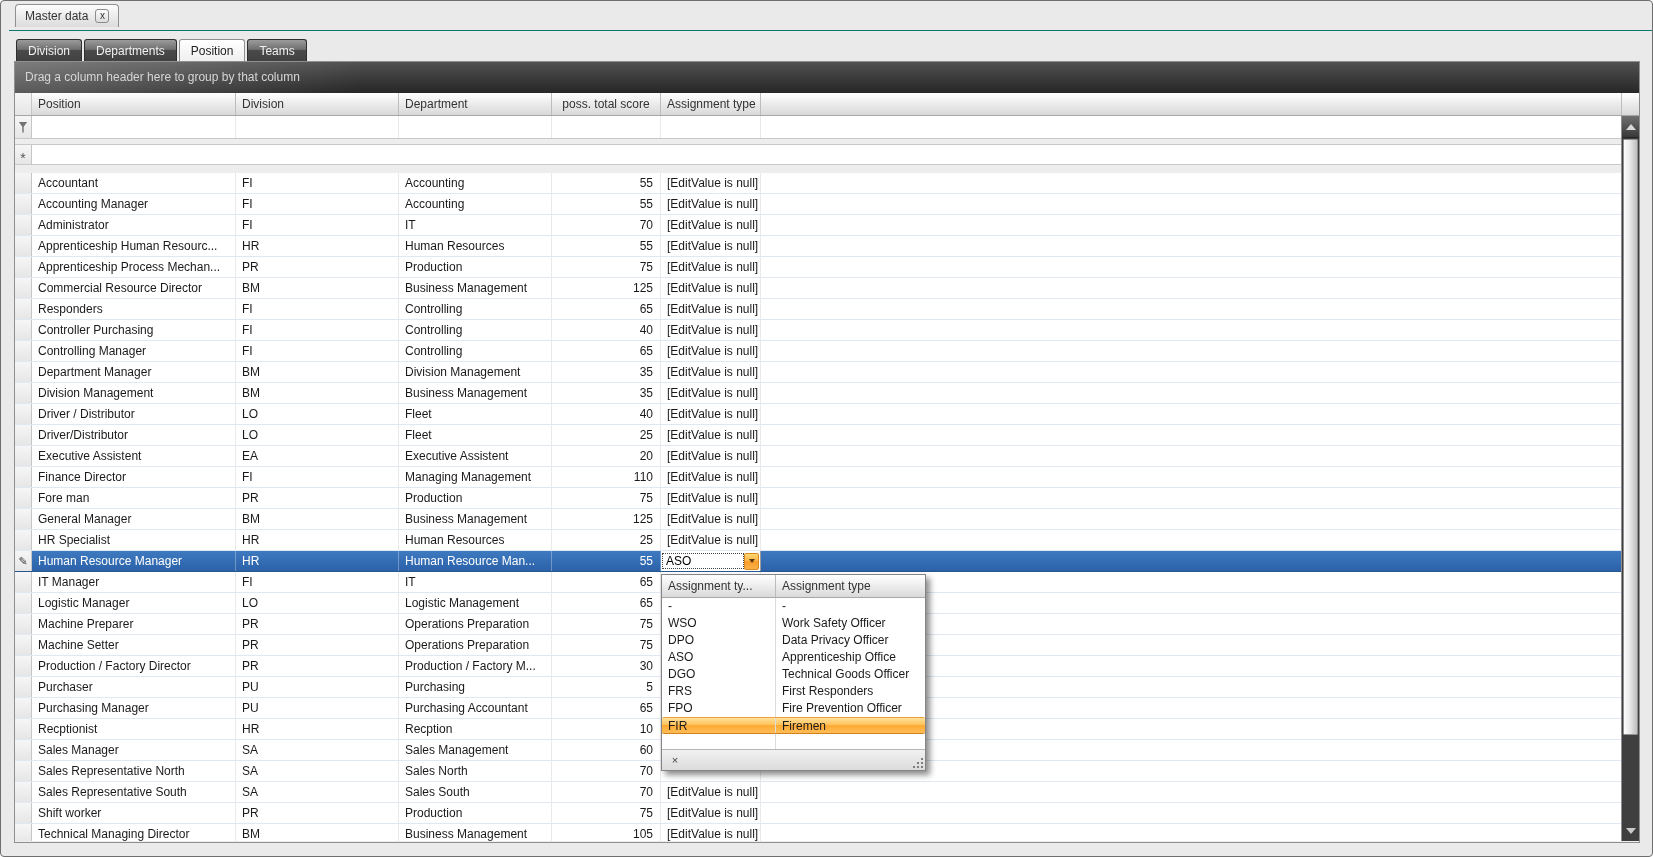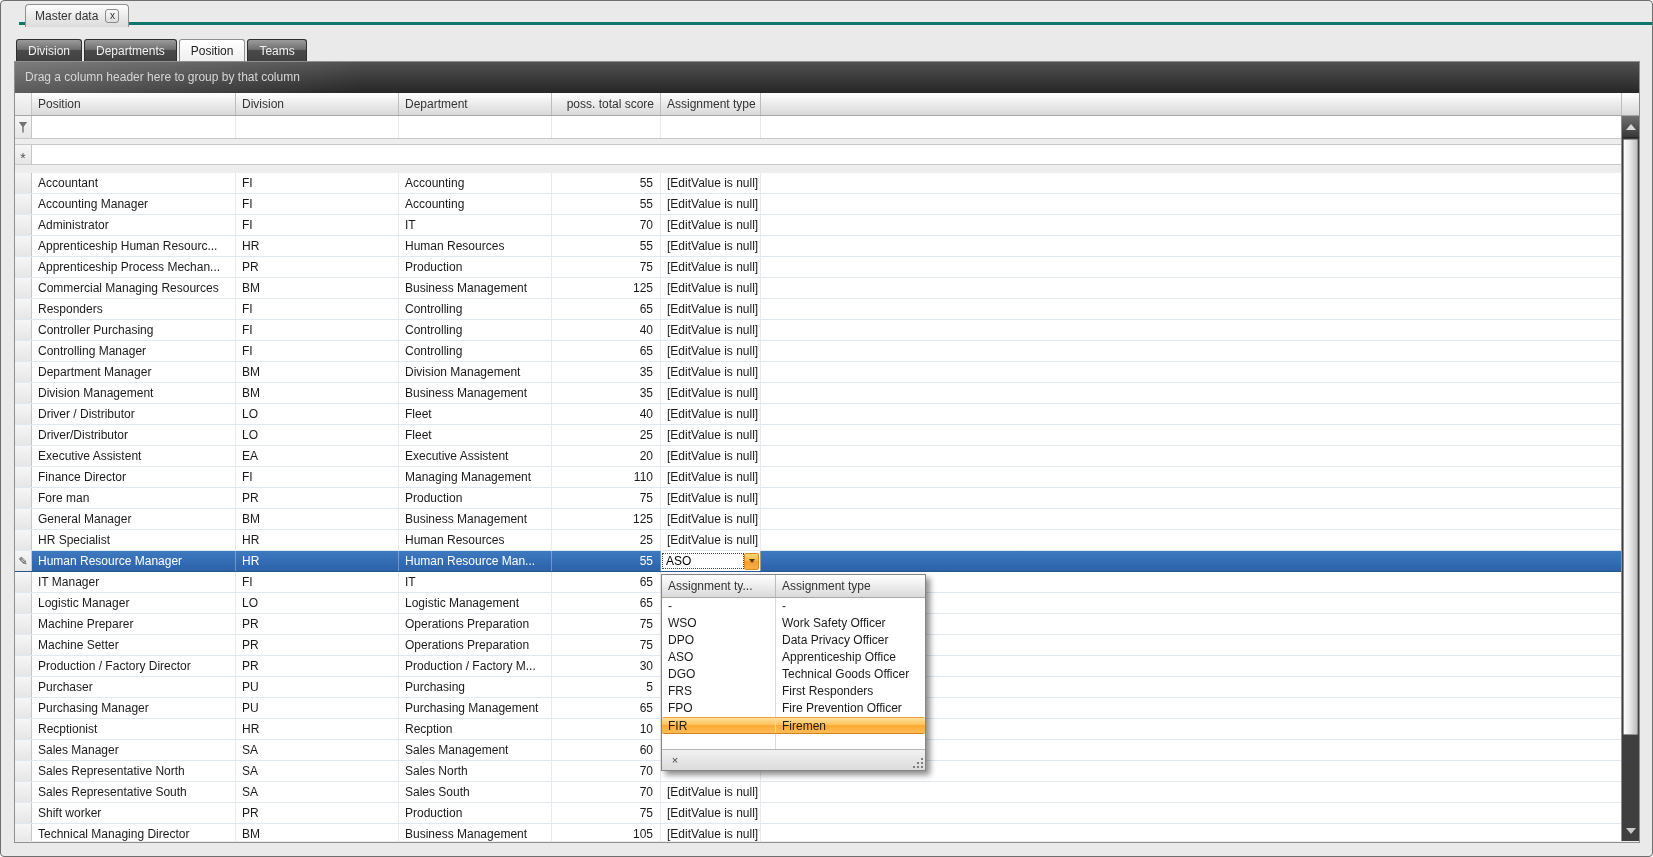--- a/index.html
+++ b/index.html
@@ -1,20 +1,20 @@
 <!DOCTYPE html>
 <html><head>
 <meta charset="utf-8">
 <style>
   html,body{margin:0;padding:0;background:#fff}
   *{box-sizing:border-box}
   .window{position:relative;width:1653px;height:857px;background:#eaeaea;border:1px solid #6e6e6e;
     border-radius:4px;overflow:hidden;font-family:"Liberation Sans",sans-serif;font-size:12px;color:#1a1a1a}
   
-  .doc-tabbar{position:absolute;left:18px;top:0;right:0;height:24px;border-bottom:3px solid #0f766e}
+  .doc-tabbar{position:absolute;left:8px;top:0;right:0;height:30px;border-bottom:1px solid #0f766e}
   .doc-tab{position:absolute;left:6px;top:3px;height:23px;padding:0 9px;display:flex;align-items:center;gap:7px;
     background:linear-gradient(#fdfdfd,#eaeaea 55%,#dcdcdc);border:1px solid #8f8f8f;border-bottom:none;
     border-radius:4px 4px 0 0;color:#333}
   .doc-close{width:14px;height:14px;border:1px solid #8a8a8a;border-radius:3px;
     background:linear-gradient(#fafafa,#ddd);font-size:10px;line-height:12px;text-align:center;color:#333;cursor:default}
   
   .subtabs{position:absolute;left:15px;top:37px;height:23px;display:flex;align-items:flex-end}
   .subtab{height:22px;padding:0 11px;margin-right:2px;display:flex;align-items:center;
     border:1px solid #2e2e2e;border-bottom:none;border-radius:3px 3px 0 0;
     background:linear-gradient(#9b9b9b 0%,#6f6f6f 45%,#4a4a4a 50%,#414141 100%);color:#f1f1f1}
@@ -126,21 +126,21 @@
   <div class="grid-frame">
     <div class="group-bar">
       <span>Drag a column header here to group by that column</span>
     </div>
 
     <div class="header-row">
       <div class="hcell c-ind"></div>
       <div class="hcell c-pos">Position</div>
       <div class="hcell c-div">Division</div>
       <div class="hcell c-dep">Department</div>
-      <div class="hcell c-score" style="text-align:right">poss. total score</div>
+      <div class="hcell c-score" style="text-align:center">poss. total score</div>
       <div class="hcell c-asg">Assignment type</div>
       <div class="hcell hfill"></div>
       <div class="hcell hcorner"></div>
     </div>
 
     <div class="filter-row">
       <div class="c-ind">
           <span class="funnel"></span>
         </div>
       <div class="cell c-pos fcell"></div>
@@ -198,21 +198,21 @@
     <div class="c-ind"></div>
     <div class="cell c-pos">Apprenticeship Process Mechan...</div>
     <div class="cell c-div">PR</div>
     <div class="cell c-dep">Production</div>
     <div class="cell c-score">75</div>
     <div class="cell c-asg">[EditValue is null]</div>
     <div class="cell c-fill" style="border-right:none"></div>
   </div>
         <div class="grow">
     <div class="c-ind"></div>
-    <div class="cell c-pos">Commercial Managing Resources</div>
+    <div class="cell c-pos">Commercial Resource Director</div>
     <div class="cell c-div">BM</div>
     <div class="cell c-dep">Business Management</div>
     <div class="cell c-score">125</div>
     <div class="cell c-asg">[EditValue is null]</div>
     <div class="cell c-fill" style="border-right:none"></div>
   </div>
         <div class="grow">
     <div class="c-ind"></div>
     <div class="cell c-pos">Responders</div>
     <div class="cell c-div">FI</div>
@@ -387,21 +387,21 @@
     <div class="cell c-div">PU</div>
     <div class="cell c-dep">Purchasing</div>
     <div class="cell c-score">5</div>
     <div class="cell c-asg"></div>
     <div class="cell c-fill" style="border-right:none"></div>
   </div>
         <div class="grow">
     <div class="c-ind"></div>
     <div class="cell c-pos">Purchasing Manager</div>
     <div class="cell c-div">PU</div>
-    <div class="cell c-dep">Purchasing Management</div>
+    <div class="cell c-dep">Purchasing Accountant</div>
     <div class="cell c-score">65</div>
     <div class="cell c-asg"></div>
     <div class="cell c-fill" style="border-right:none"></div>
   </div>
         <div class="grow">
     <div class="c-ind"></div>
     <div class="cell c-pos">Recptionist</div>
     <div class="cell c-div">HR</div>
     <div class="cell c-dep">Recption</div>
     <div class="cell c-score">10</div>

